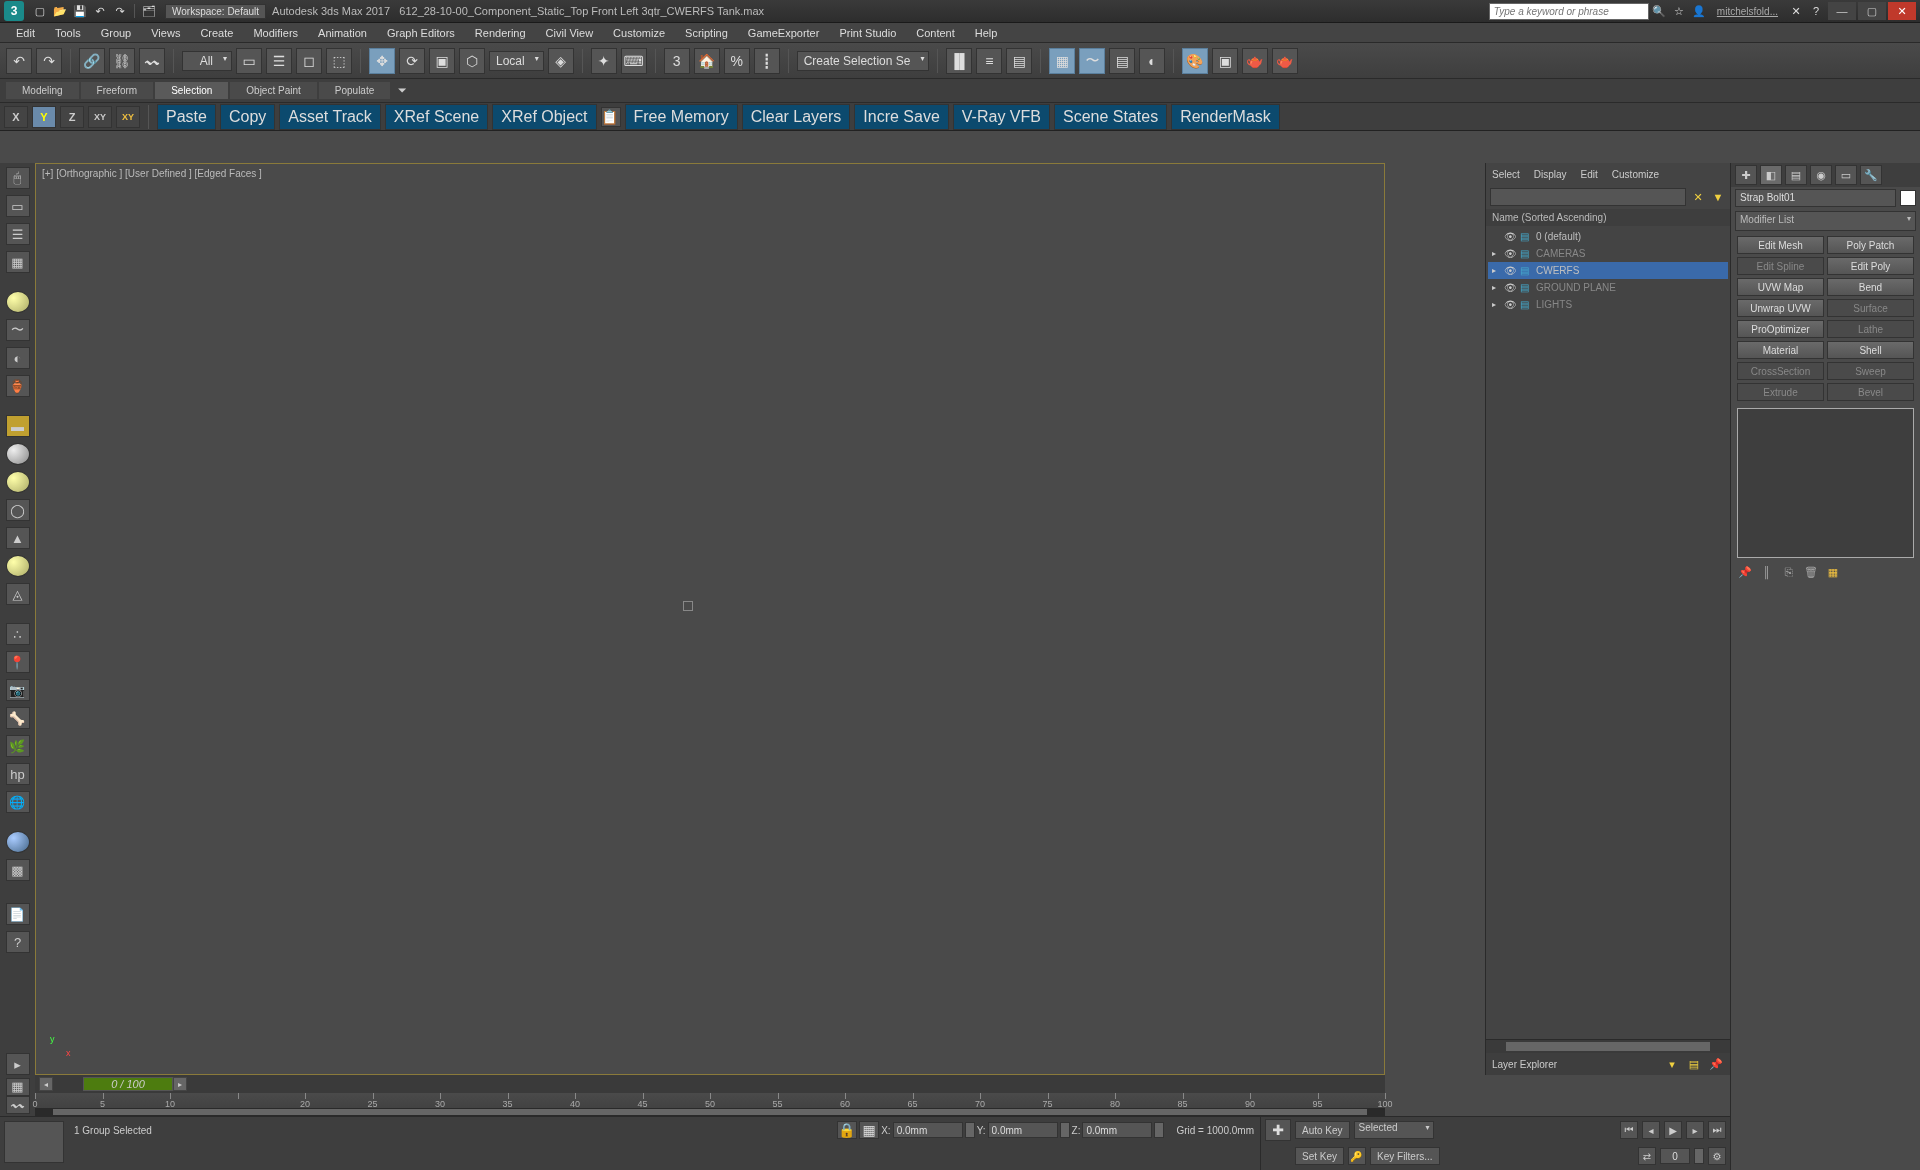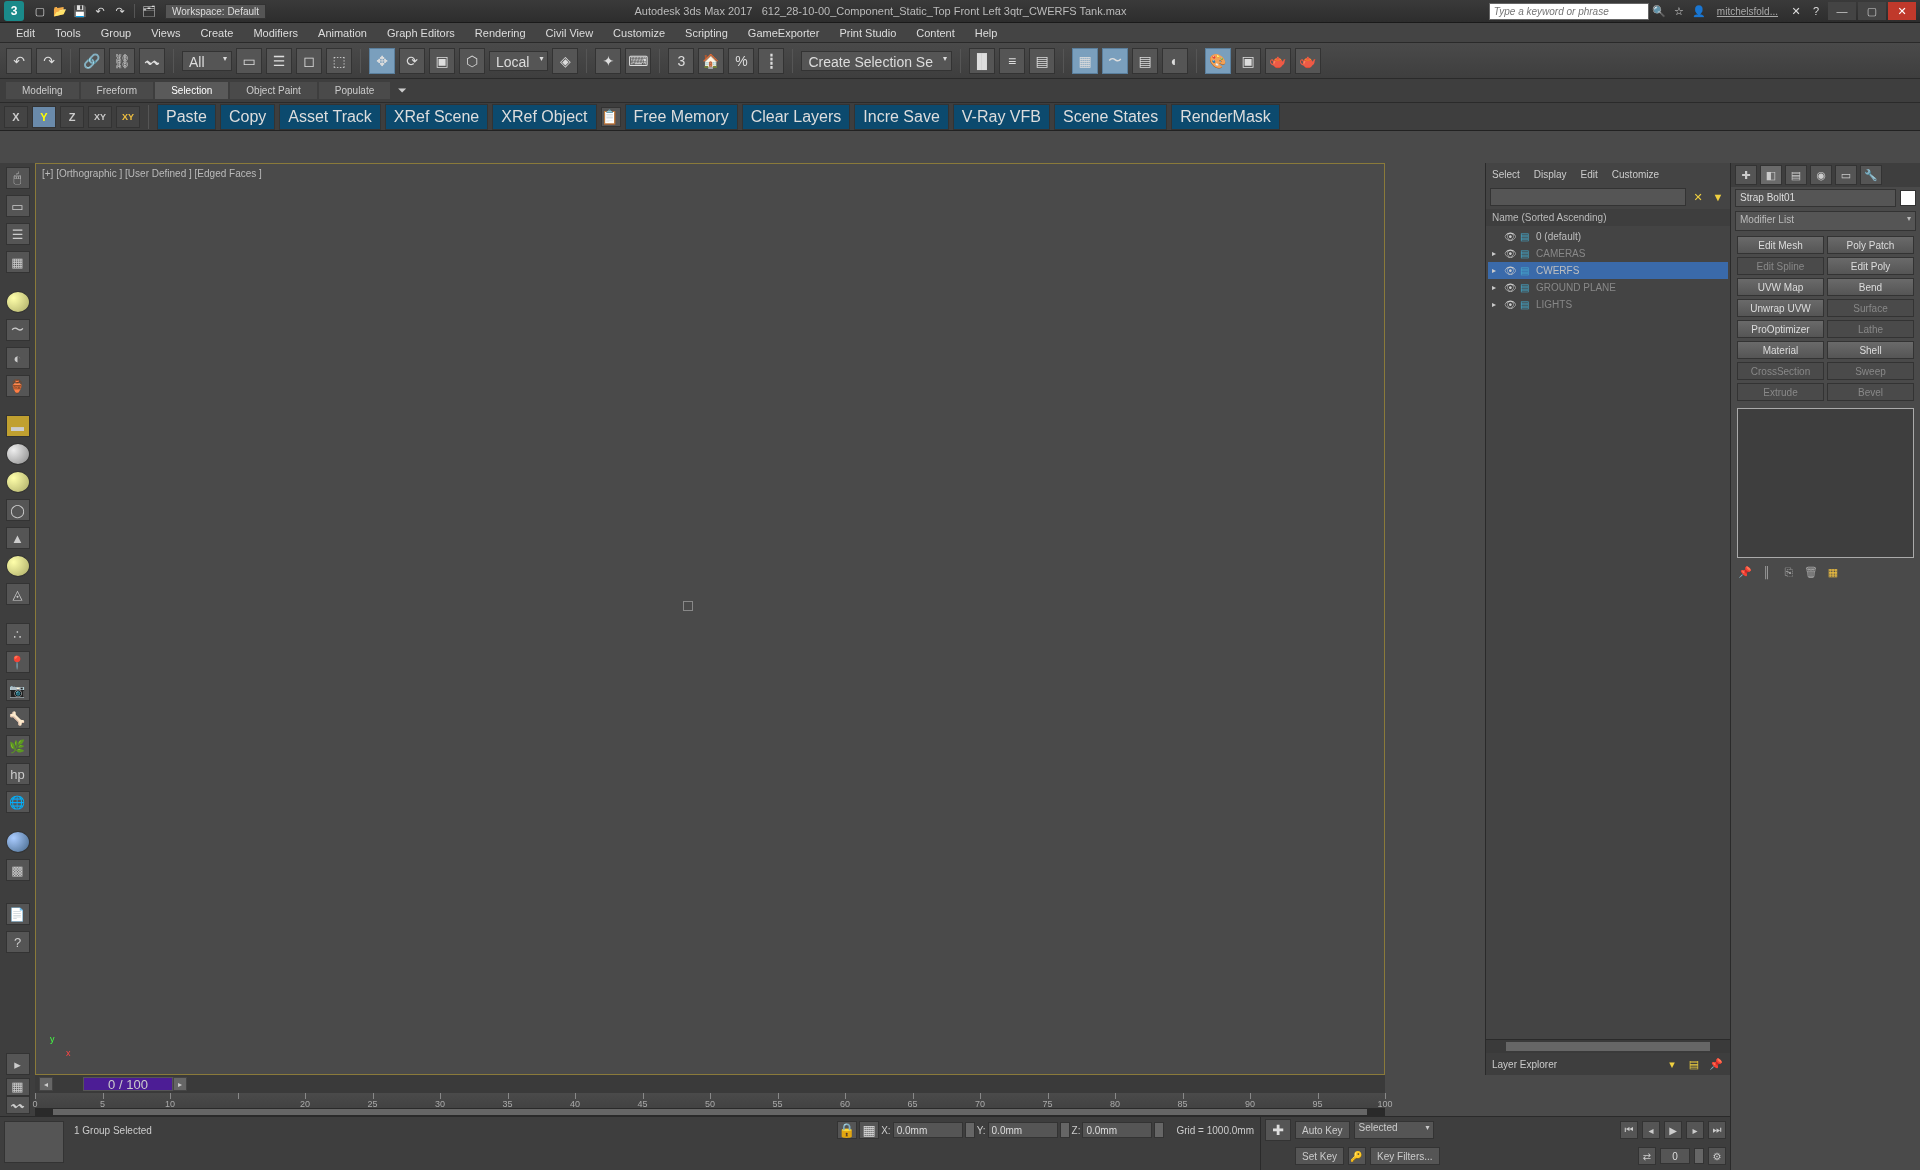--- a/index.html
+++ b/index.html
@@ -2,31 +2,31 @@
 <html><head>
 <meta charset="utf-8">
 <style>
 * { margin: 0; padding: 0; box-sizing: border-box; font-family: "Segoe UI", Tahoma, sans-serif; }
 body { background: #4a4a4a; color: #ccc; font-size: 11px; overflow: hidden; width: 1920px; height: 1170px; position: relative; }
 .title-bar { height: 23px; background: linear-gradient(#3a3a3a,#2d2d2d); display: flex; align-items: center; padding: 0 4px; border-bottom: 1px solid #1a1a1a; }
 .title-bar .logo { width: 20px; height: 20px; background: #1a8a8a; border-radius: 3px; display: flex; align-items: center; justify-content: center; color: #fff; font-weight: bold; font-size: 12px; margin-right: 6px; }
 .title-bar .qat-btn { width: 18px; height: 16px; margin: 0 1px; display: flex; align-items: center; justify-content: center; color: #ddd; cursor: pointer; }
 .title-bar .sep { width: 1px; height: 14px; background: #555; margin: 0 4px; }
 .title-bar .workspace { background: #555; border: 1px solid #333; padding: 1px 6px; font-size: 10px; color: #ddd; margin: 0 6px; }
-.title-bar .app-title { flex: 1; text-align: center; color: #bbb; font-size: 11px; }
+.title-bar .app-title { flex: 1; text-align: left; color: #bbb; font-size: 11px; }
 .title-bar .search-box { width: 160px; height: 17px; background: #fff; color: #888; font-style: italic; font-size: 10px; padding: 1px 4px; border: 1px solid #666; }
 .title-bar .user { color: #aaa; font-size: 10px; margin: 0 8px; text-decoration: underline; }
 .title-bar .win-btn { width: 28px; height: 18px; display: flex; align-items: center; justify-content: center; margin-left: 2px; cursor: pointer; }
 .win-min { background: #444; } .win-max { background: #444; } .win-close { background: #c0392b; color: #fff; }
 .menu-bar { height: 20px; background: #444; display: flex; align-items: center; padding: 0 6px; border-bottom: 1px solid #2a2a2a; }
 .menu-bar .menu-item { padding: 2px 10px; color: #ddd; font-size: 11px; cursor: pointer; }
 .main-toolbar { height: 36px; background: linear-gradient(#4a4a4a,#3e3e3e); display: flex; align-items: center; padding: 0 6px; border-bottom: 1px solid #2a2a2a; gap: 4px; }
 .tb-btn { width: 26px; height: 26px; background: #555; border: 1px solid #333; display: flex; align-items: center; justify-content: center; color: #ddd; cursor: pointer; font-size: 14px; }
 .tb-btn.active { background: #7a9fbd; border-color: #5a7f9d; }
-.tb-drop { height: 20px; background: #555; border: 1px solid #333; padding: 2px 18px 2px 6px; font-size: 14px; color: #ddd; position: relative; min-width: 50px; }
+.tb-drop { height: 20px; background: #555; border: 1px solid #333; padding: 2px 18px 2px 6px; font-size: 12px; color: #ddd; position: relative; min-width: 50px; text-align: right; }
 .tb-drop::after { content: "▾"; position: absolute; right: 4px; top: 2px; font-size: 8px; }
 .ribbon { height: 24px; background: #3e3e3e; display: flex; align-items: center; padding: 0 6px; border-bottom: 1px solid #2a2a2a; gap: 2px; }
 .ribbon-tab { padding: 3px 16px; background: #4a4a4a; color: #ccc; font-size: 10px; cursor: pointer; }
 .ribbon-tab.active { background: #5a5a5a; color: #fff; }
 .ribbon-end { width: 20px; display: flex; align-items: center; justify-content: center; }
 .axis-bar { height: 28px; background: #3e3e3e; display: flex; align-items: center; padding: 0 4px; border-bottom: 1px solid #222; gap: 4px; }
 .axis-btn { width: 24px; height: 22px; background: #444; border: 1px solid #333; display: flex; align-items: center; justify-content: center; font-size: 11px; font-weight: bold; cursor: pointer; }
 .axis-btn.y-active { background: #6a8aaa; color: #ff0; }
 .axis-btn.xy { font-size: 9px; }
 .script-btn { padding: 3px 8px; background: #0c4a6e; border: 1px solid #333; font-size: 16px; color: #ddd; cursor: pointer; }
@@ -70,21 +70,21 @@
 .cp-modlist::after { content: "▾"; position: absolute; right: 4px; top: 2px; font-size: 8px; }
 .cp-btn-grid { display: grid; grid-template-columns: 1fr 1fr; gap: 3px; padding: 3px 6px; }
 .cp-btn { height: 18px; background: linear-gradient(#6a6a6a,#555); border: 1px solid #333; font-size: 10px; color: #ddd; display: flex; align-items: center; justify-content: center; cursor: pointer; }
 .cp-btn.disabled { color: #888; background: #4a4a4a; }
 .cp-stack { margin: 4px 6px; height: 150px; background: #3e3e3e; border: 1px solid #aaa; }
 .cp-stack-tools { height: 20px; display: flex; align-items: center; padding: 0 6px; gap: 6px; }
 .cp-stack-tool { width: 16px; height: 16px; display: flex; align-items: center; justify-content: center; color: #aaa; cursor: pointer; }
 .cp-stack-tool.active { color: #f0c040; }
 .timeline-area { position: absolute; left: 35px; right: 535px; bottom: 54px; height: 41px; background: #3e3e3e; }
 .time-slider { height: 18px; background: #3a3a3a; display: flex; align-items: center; position: relative; }
-.time-slider .slider-btn { width: 90px; height: 14px; background: #4c1d95; border: 1px solid #555; font-size: 13px; display: flex; align-items: center; justify-content: center; margin-left: 30px; cursor: pointer; }
+.time-slider .slider-btn { width: 90px; height: 14px; background: #4d7c0f; border: 1px solid #555; font-size: 11px; display: flex; align-items: center; justify-content: center; margin-left: 30px; cursor: pointer; font-style: italic; }
 .time-slider .arrow-btn { width: 14px; height: 14px; background: #666; border: 1px solid #444; display: flex; align-items: center; justify-content: center; font-size: 8px; cursor: pointer; }
 .time-ruler { height: 23px; background: linear-gradient(#4a4a4a,#3e3e3e); position: relative; display: flex; }
 .time-ruler .tick { position: absolute; top: 0; width: 1px; height: 6px; background: #888; }
 .time-ruler .tick-lbl { position: absolute; top: 6px; font-size: 9px; color: #aaa; transform: translateX(-50%); }
 .time-ruler .range-bar { position: absolute; bottom: 0; left: 0; right: 0; height: 8px; background: #2a2a2a; }
 .time-ruler .range-bar .active-range { position: absolute; left: 18px; right: 18px; top: 1px; bottom: 1px; background: #666; }
 .status-bar { position: absolute; left: 0; right: 190px; bottom: 0; height: 54px; background: #3e3e3e; border-top: 1px solid #2a2a2a; display: flex; flex-direction: column; }
 .status-row1 { height: 26px; display: flex; align-items: center; padding: 0 6px; gap: 8px; }
 .status-row2 { height: 26px; display: flex; align-items: center; padding: 0 6px; gap: 8px; }
 .mini-vp { width: 60px; height: 42px; background: #555; border: 1px solid #333; margin: 4px; }

